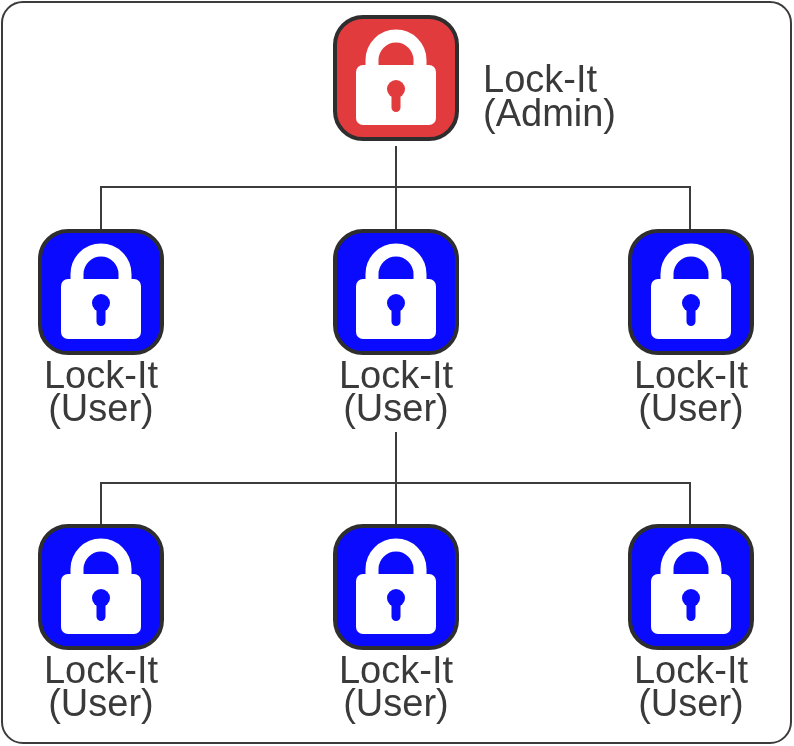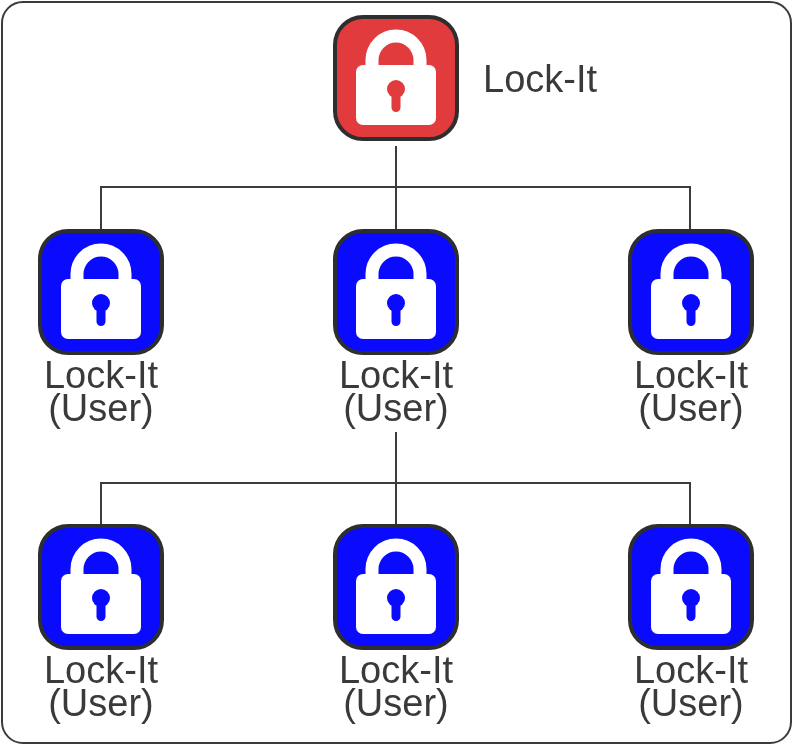--- a/index.html
+++ b/index.html
@@ -70,20 +70,21 @@
     <svg viewBox="0 0 128 128" aria-hidden="true">
       <rect class="lock-bg" x="3" y="3" width="122" height="122" rx="28"></rect>
       <path class="lock-shackle" d="M 40 66 V 46 a 24 24 0 0 1 48 0 V 66"></path>
       <rect class="lock-white" x="24" y="51" width="80" height="60" rx="7"></rect>
       <circle class="lock-hole" cx="64" cy="75" r="9"></circle>
       <rect class="lock-hole" x="59.5" y="77" width="9" height="21" rx="4.5"></rect>
     </svg>
   </div>
   <div class="node-label side" style="left:483px; top:62px;">
     <span>Lock-It</span>
+    <span>(Admin)</span>
   </div>
 
   <div class="node node--user" style="left:37px; top:228px;">
     <svg viewBox="0 0 128 128" aria-hidden="true">
       <rect class="lock-bg" x="3" y="3" width="122" height="122" rx="28"></rect>
       <path class="lock-shackle" d="M 40 66 V 46 a 24 24 0 0 1 48 0 V 66"></path>
       <rect class="lock-white" x="24" y="51" width="80" height="60" rx="7"></rect>
       <circle class="lock-hole" cx="64" cy="75" r="9"></circle>
       <rect class="lock-hole" x="59.5" y="77" width="9" height="21" rx="4.5"></rect>
     </svg>

